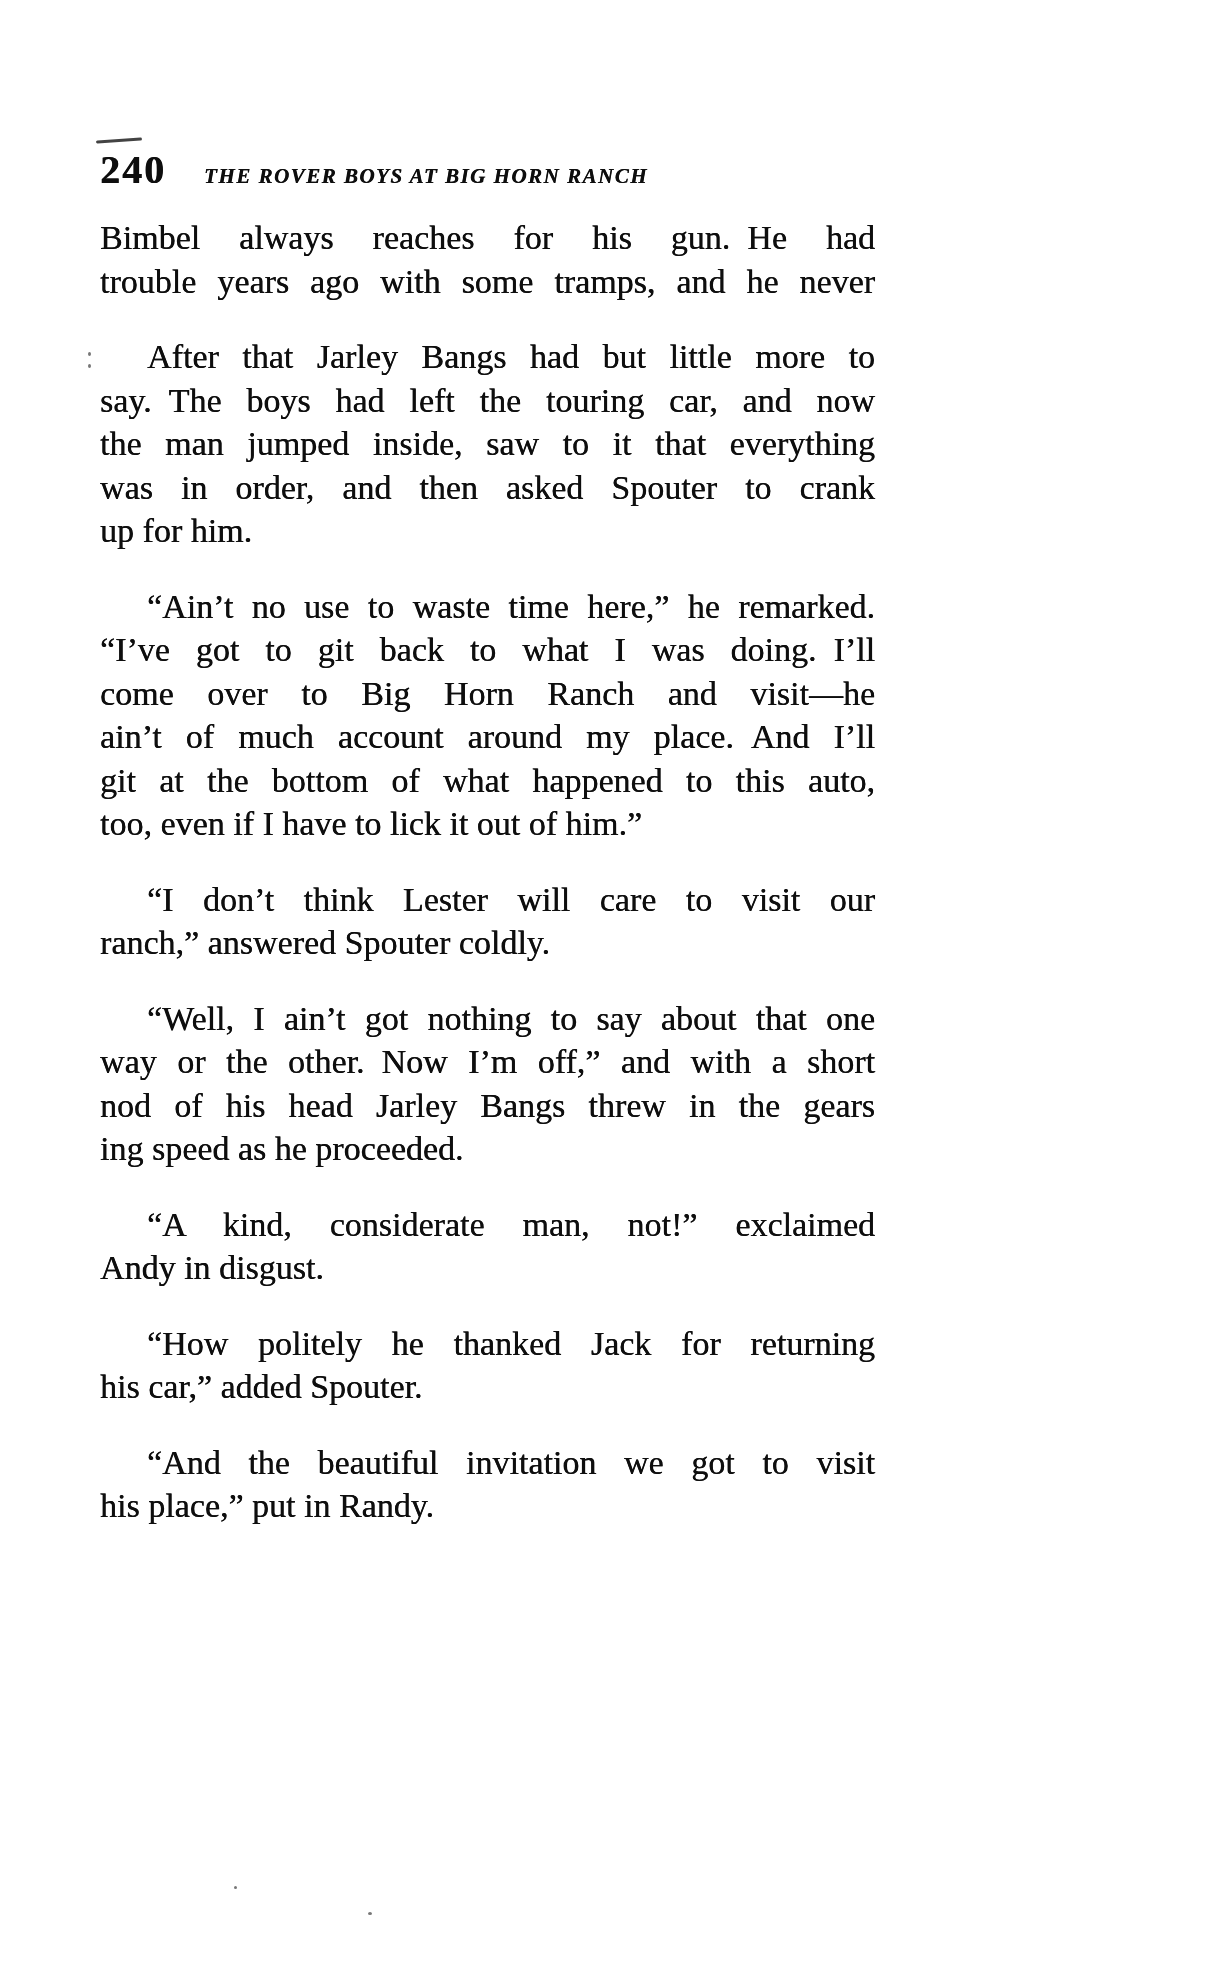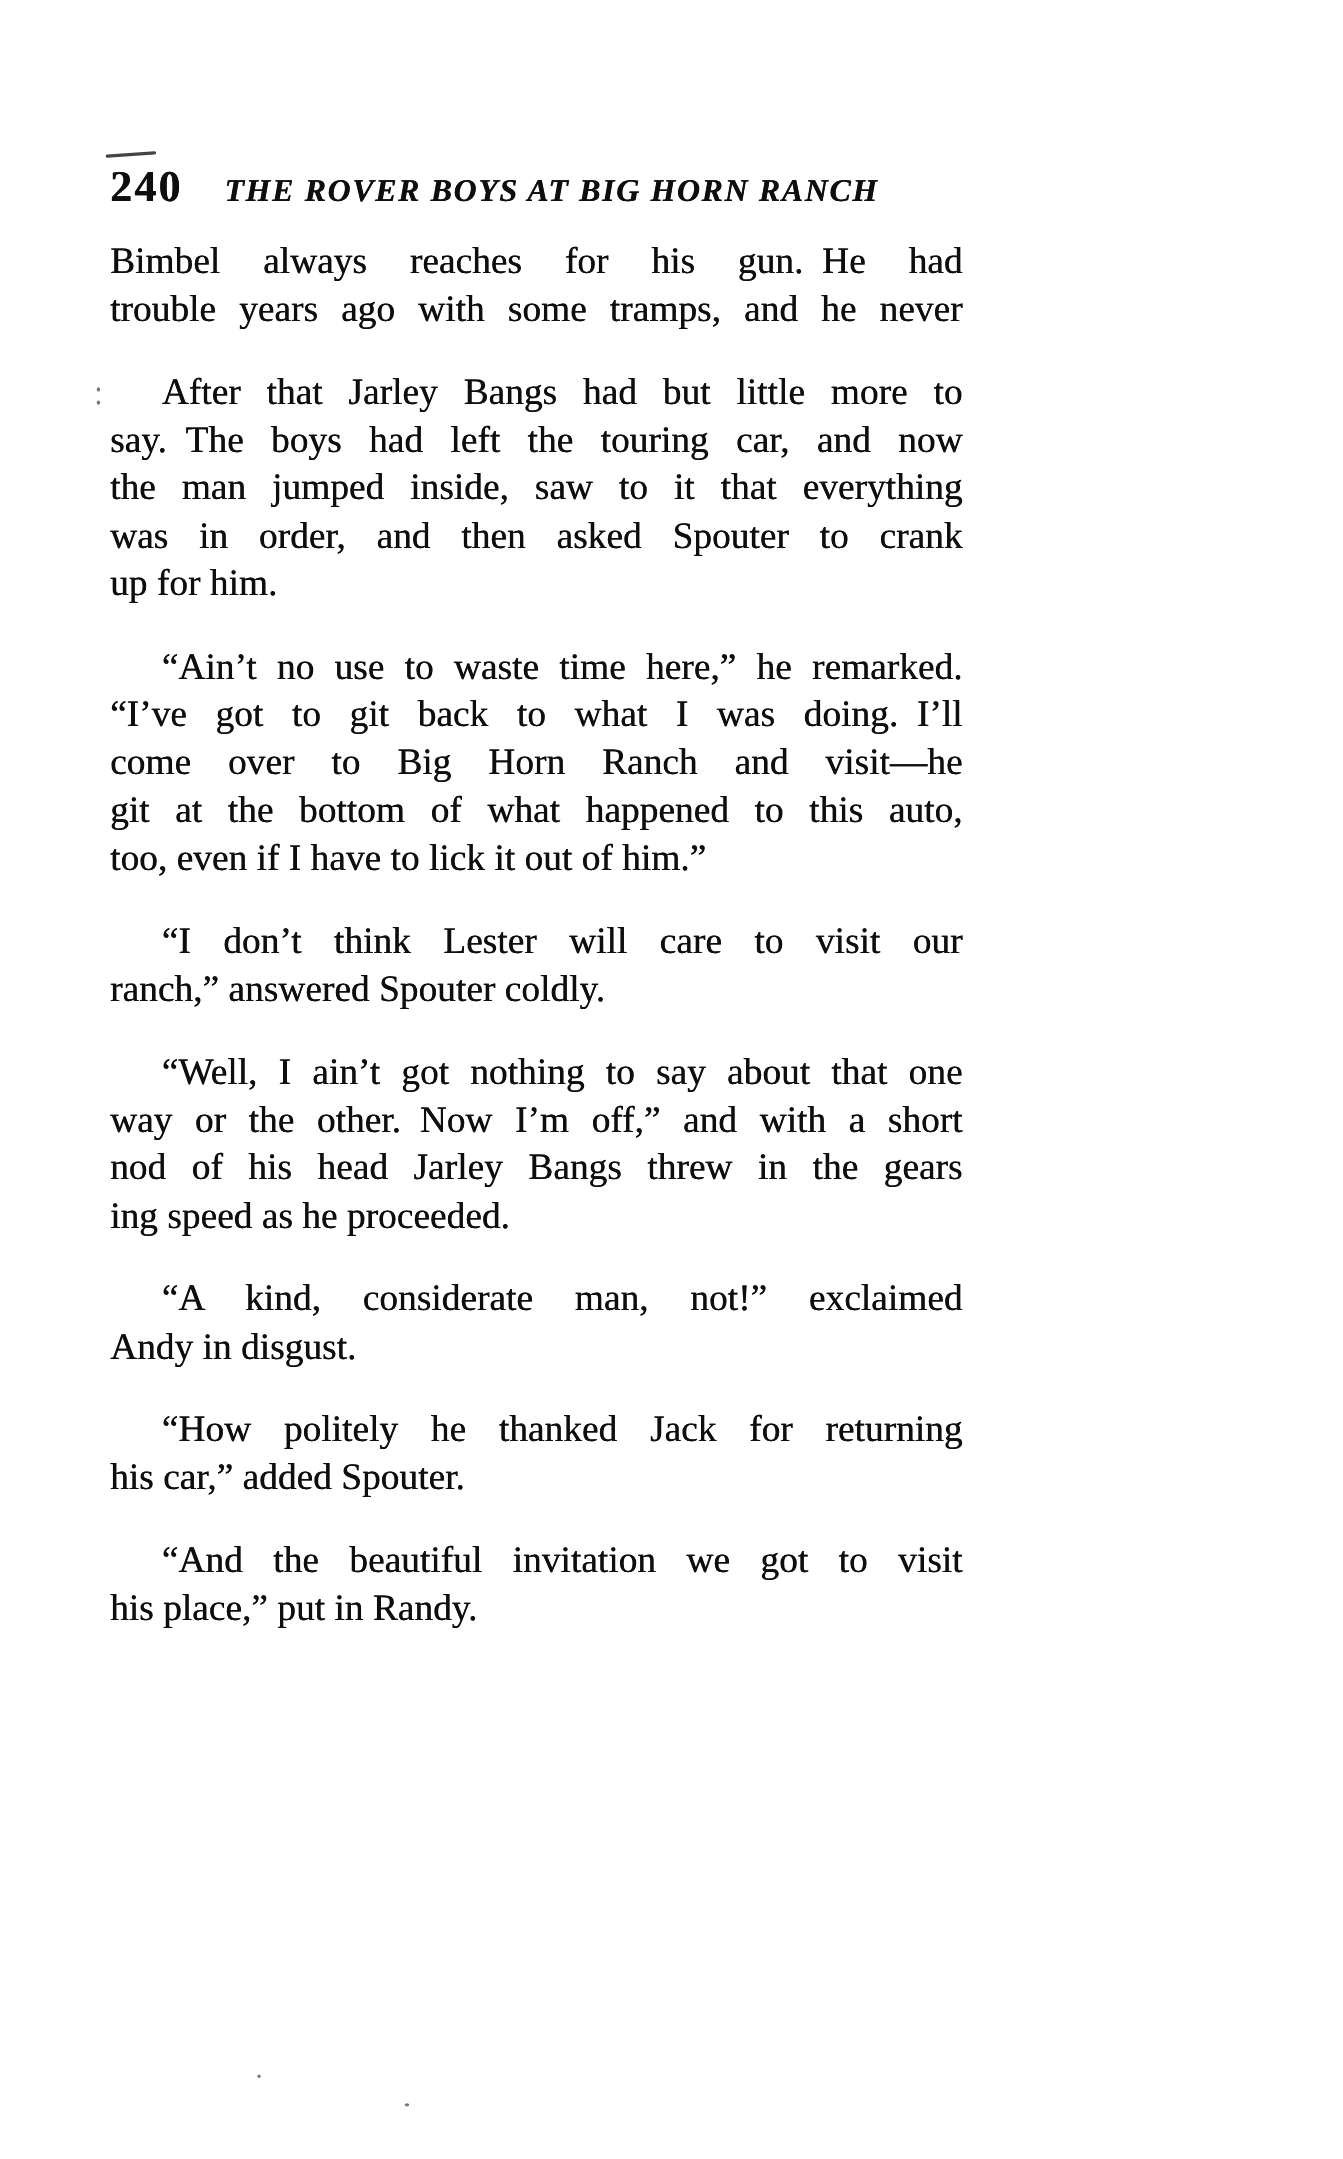--- a/index.html
+++ b/index.html
@@ -26,21 +26,21 @@
     white-space: nowrap;
   }
   .page-number {
     font-size: 40px;
     font-weight: 700;
     letter-spacing: 2px;
     margin-right: 38px;
     text-shadow: 0.4px 0 0 currentColor;
   }
   .header-title {
-    font-size: 29px;
+    font-size: 21px;
     font-style: italic;
     font-weight: 700;
     letter-spacing: 1.5px;
     text-shadow: 0.3px 0 0 currentColor;
   }
   .body-text {
     position: absolute;
     top: 216px;
     left: 100px;
     width: 775px;
@@ -90,20 +90,21 @@
         <div class="line first-indent">After that Jarley Bangs had but little more to</div>
         <div class="line">say. The boys had left the touring car, and now</div>
         <div class="line">the man jumped inside, saw to it that everything</div>
         <div class="line">was in order, and then asked Spouter to crank</div>
         <div class="line last">up for him.</div>
       </div>
       <div class="para">
         <div class="line first-indent">“Ain’t no use to waste time here,” he remarked.</div>
         <div class="line">“I’ve got to git back to what I was doing. I’ll</div>
         <div class="line">come over to Big Horn Ranch and visit—he</div>
+        <div class="line">ain’t of much account around my place. And I’ll</div>
         <div class="line">git at the bottom of what happened to this auto,</div>
         <div class="line last">too, even if I have to lick it out of him.”</div>
       </div>
       <div class="para">
         <div class="line first-indent">“I don’t think Lester will care to visit our</div>
         <div class="line last">ranch,” answered Spouter coldly.</div>
       </div>
       <div class="para">
         <div class="line first-indent">“Well, I ain’t got nothing to say about that one</div>
         <div class="line">way or the other. Now I’m off,” and with a short</div>

